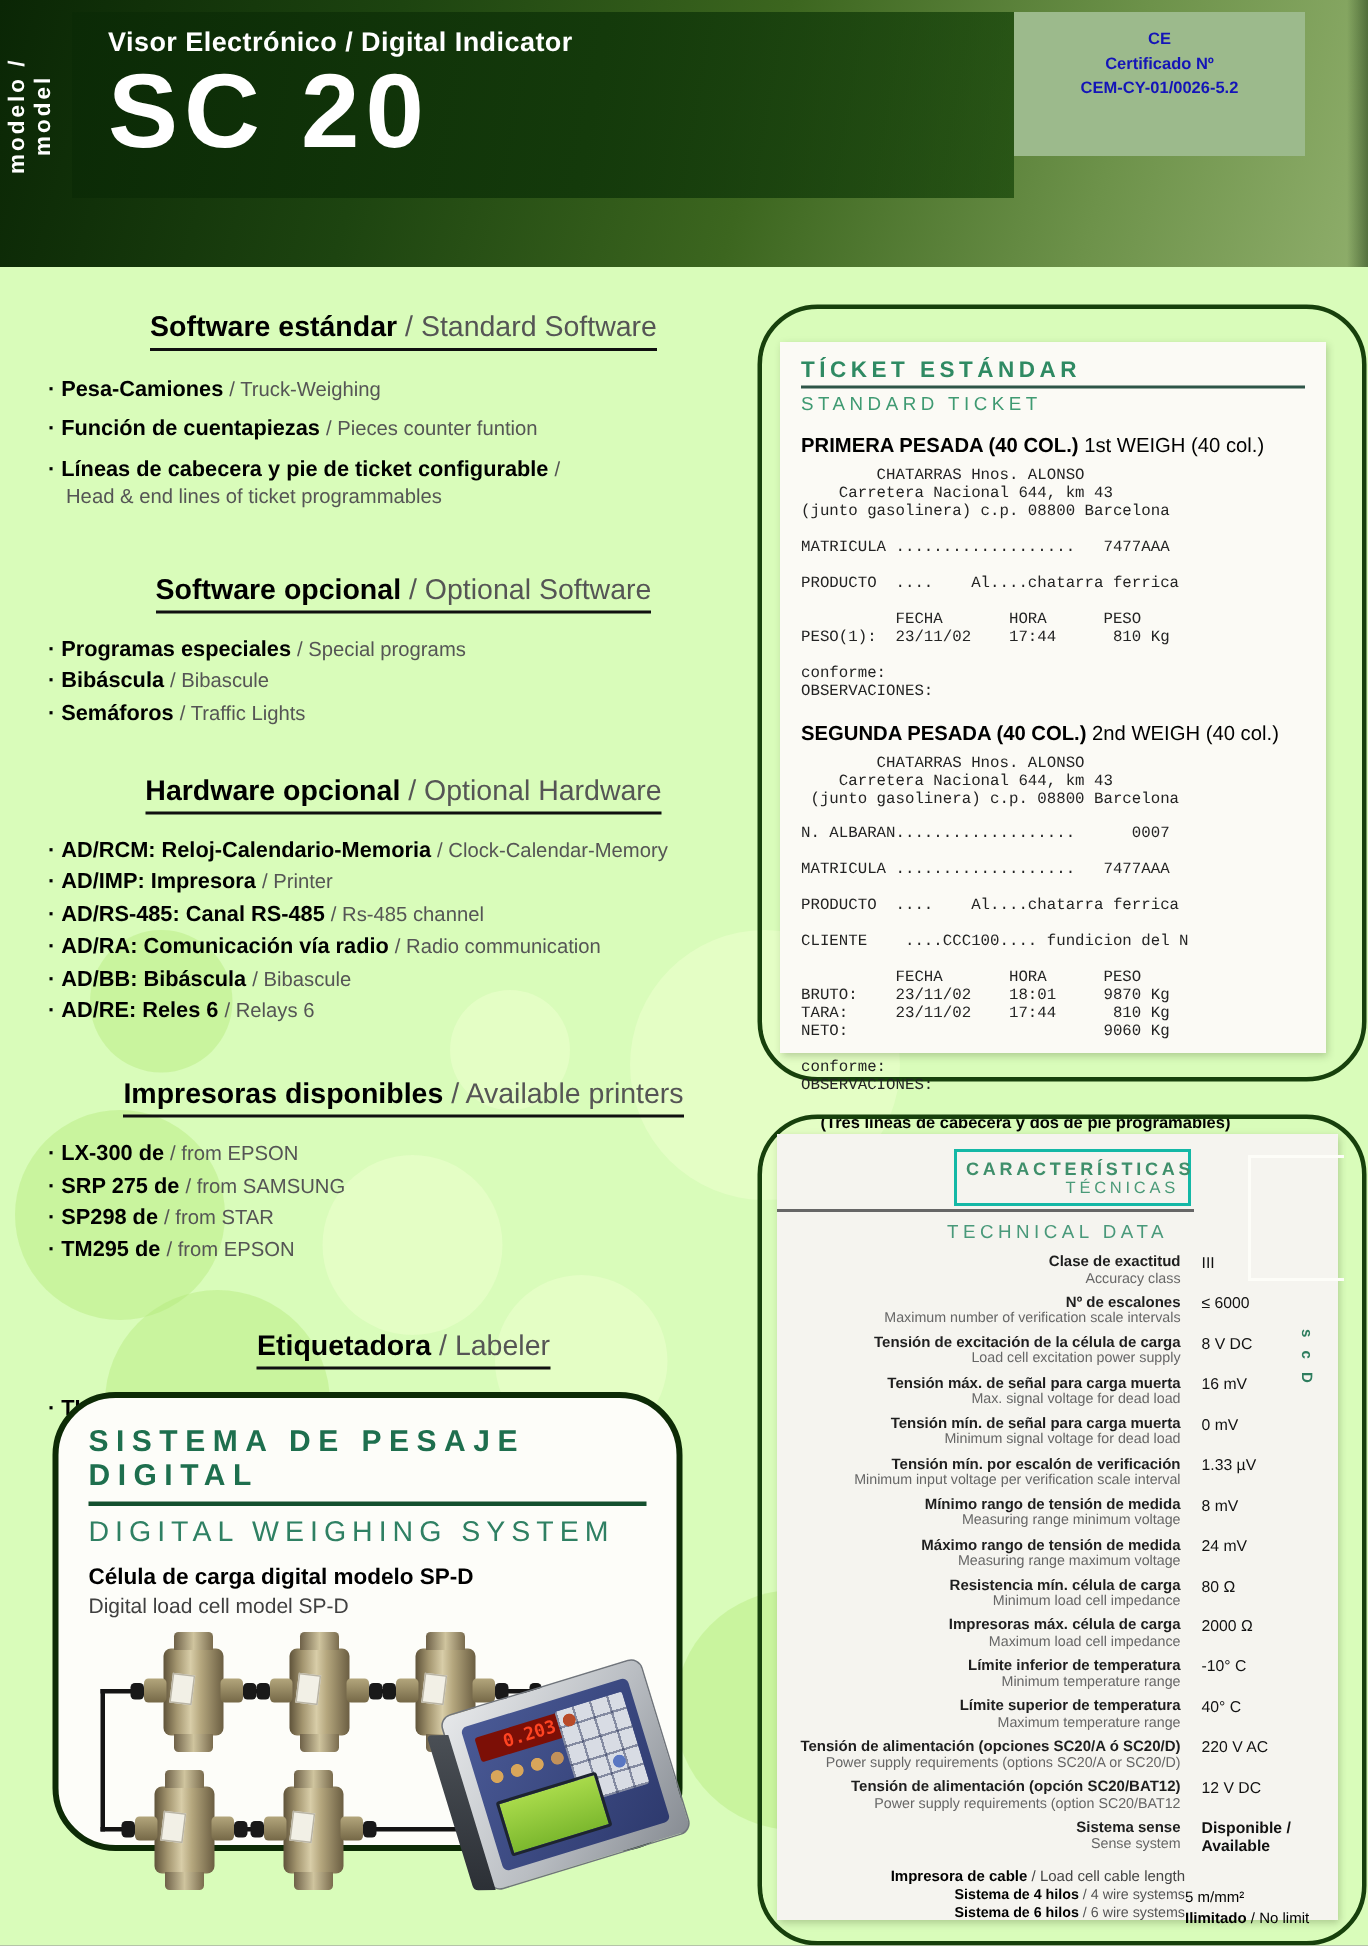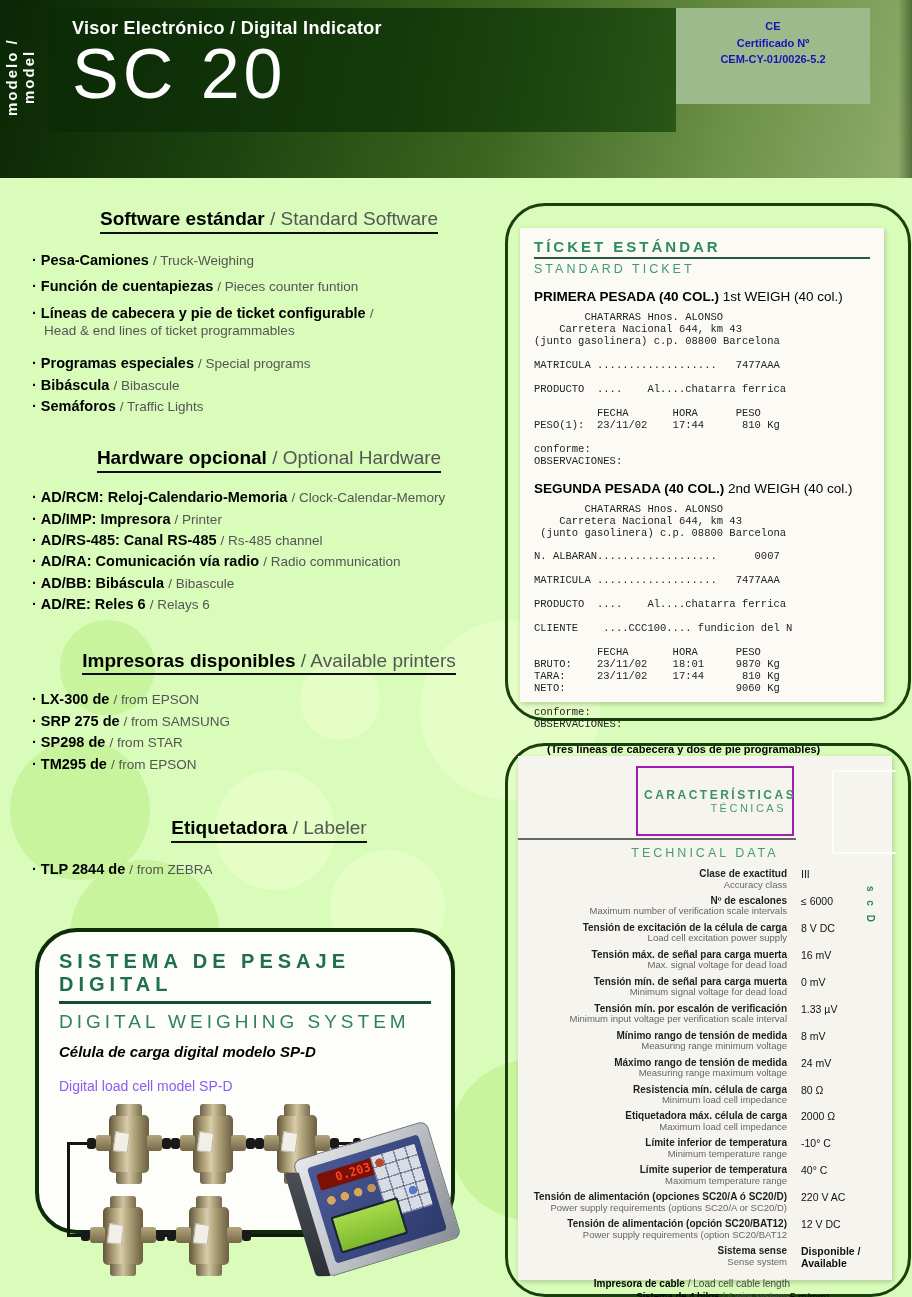--- a/index.html
+++ b/index.html
@@ -11,21 +11,21 @@
           background:linear-gradient(105deg,#0a2605 0%,#1d4410 28%,#3c661f 55%,#6d924a 80%,#8fae6b 100%);}
   .header-edge{position:absolute;right:0;top:0;width:14px;height:178px;
           background:linear-gradient(90deg,rgba(0,0,0,0) 0%,rgba(15,40,8,.45) 100%);}
   .side-label{position:absolute;left:3px;top:16px;height:122px;width:26px;
           writing-mode:vertical-rl;transform:rotate(180deg);
           color:#fff;font-weight:bold;font-size:15px;letter-spacing:2px;text-align:center;}
   .title-box{position:absolute;left:48px;top:8px;width:628px;height:124px;box-sizing:border-box;
           background:linear-gradient(100deg,#0b2a06 0%,#143a0b 55%,#28541662 100%),linear-gradient(100deg,#0d2f07,#2b5817);
           padding:10px 0 0 24px;}
   .header-title{color:#fff;font-weight:bold;font-size:18px;letter-spacing:.3px;}
-  .header-model{color:#fff;font-weight:normal;font-size:70px;letter-spacing:4px;margin-top:0px;line-height:1.0;}
+  .header-model{color:#fff;font-weight:bold;font-size:70px;letter-spacing:4px;margin-top:0px;line-height:1.0;}
   .ce-box{position:absolute;left:676px;top:8px;width:194px;height:96px;background:#9cba8c;
           display:flex;flex-direction:column;align-items:center;justify-content:center;
           padding-bottom:26px;box-sizing:border-box;
           color:#1414b8;font-weight:bold;font-size:11px;line-height:1.5;text-align:center;}
 
   
   .circle{position:absolute;border-radius:50%;z-index:0;}
   .c-light{background:rgba(236,255,205,.55);}
   .c-dark{background:rgba(178,233,118,.40);}
   .c1{left:420px;top:620px;width:180px;height:180px;}
@@ -62,21 +62,21 @@
   .t-head-en{color:#3f9a72;font-size:12.5px;letter-spacing:3px;margin-top:3px;}
   .t-title{font-size:13.5px;margin-top:13px;}
   .t-title .es{font-weight:bold;}
   pre.t-body{font-family:Liberation Mono, monospace;font-size:10.5px;
              line-height:1.14;margin:8px 0 0 0;color:#232323;white-space:pre;}
   .t-footer-es{font-weight:bold;font-size:11px;margin-top:12px;margin-left:13px;}
   .t-footer-en{font-size:10.5px;color:#222;margin-top:3px;}
 
   .tech-box{left:505px;top:743px;width:400px;height:548px;}
   .tech-scan{left:10px;top:10px;width:374px;height:524px;background:#f5f4ef;box-sizing:border-box;padding-top:10px;}
-  .tech-title-box{width:158px;margin-left:118px;border:2px solid #a21caf;padding:20px 6px;box-sizing:border-box;}
+  .tech-title-box{width:158px;margin-left:118px;border:2px solid #14b8a6;padding:4px 6px;box-sizing:border-box;}
   .tech-title-box .l1{color:#3f8f6b;font-weight:bold;font-size:12px;letter-spacing:2.5px;}
   .tech-title-box .l2{color:#4a9a78;font-size:11px;letter-spacing:2.5px;text-align:right;}
   .tech-rule{border-top:2px solid #666;width:278px;margin:2px 0 0 0;}
   .tech-data-en{text-align:center;color:#49997a;letter-spacing:3px;font-size:12.5px;margin-top:6px;}
   .tech-corner{position:absolute;right:-4px;top:14px;width:62px;height:80px;border:2px solid #fdfdf8;border-right:none;}
   .tech-rows{margin-top:8px;}
   .tech-row{display:flex;margin-top:5px;}
   .tech-label{width:272px;text-align:right;}
   .tech-label .es{display:block;font-weight:bold;font-size:10px;color:#1e1e1e;line-height:1.15;}
   .tech-label .en{display:block;font-size:9.5px;color:#666;line-height:1.1;}
@@ -91,22 +91,22 @@
   .tech-edge{position:absolute;right:16px;top:130px;writing-mode:vertical-rl;
              color:#2e7d5e;font-weight:bold;font-size:10px;letter-spacing:3px;}
 
   
   .weigh-box{position:absolute;left:35px;top:928px;width:420px;height:306px;z-index:2;
              border:4px solid #0d2b06;border-radius:42px;background:#fdfdf9;
              box-sizing:border-box;padding:18px 20px 0 20px;}
   .wb-title-es{color:#1e6f4e;font-weight:bold;font-size:20px;letter-spacing:5px;
                border-bottom:3px solid #14502f;padding-bottom:5px;}
   .wb-title-en{color:#2f8063;font-size:19px;letter-spacing:4px;margin-top:7px;}
-  .wb-sub-es{font-weight:bold;font-size:15px;margin-top:10px;font-style:italic;}
-  .wb-sub-en{font-size:14px;color:#8b5cf6;margin-top:18px;}
+  .wb-sub-es{font-weight:bold;font-size:15px;margin-top:10px;}
+  .wb-sub-en{font-size:14px;color:#404040;margin-top:2px;}
   .illustration{position:relative;height:196px;margin-top:4px;}
 
   .cell{position:absolute;width:64px;height:80px;}
   .cell .body{position:absolute;left:12px;top:11px;width:40px;height:58px;border-radius:5px;
        background:linear-gradient(90deg,#5f533a 0%,#a3956f 22%,#d8cda8 45%,#b5a77e 62%,#6b5e42 100%);}
   .cell .body::before{content:"";position:absolute;left:7px;top:-11px;width:26px;height:12px;border-radius:3px 3px 0 0;
        background:linear-gradient(90deg,#6e6148,#cfc49e 50%,#7a6c4e);}
   .cell .body::after{content:"";position:absolute;left:7px;bottom:-11px;width:26px;height:12px;border-radius:0 0 3px 3px;
        background:linear-gradient(90deg,#6e6148,#cfc49e 50%,#7a6c4e);}
   .cell .lug-l,.cell .lug-r{position:absolute;top:31px;width:15px;height:16px;border-radius:3px;
@@ -183,20 +183,24 @@
       <span class="bullet">·</span><span class="es">Pesa-Camiones</span> <span class="en">/ Truck-Weighing</span>
     </div>
     <div class="item m-i">
       <span class="bullet">·</span><span class="es">Función de cuentapiezas</span> <span class="en">/ Pieces counter funtion</span>
     </div>
     <div class="item m-i">
       <span class="bullet">·</span><span class="es">Líneas de cabecera y pie de ticket configurable</span> <span class="en">/</span>
       <div class="item-line2">Head &amp; end lines of ticket programmables</div>
     </div>
 
+    <div class="sec-heading m-h2">
+      <span class="sh-inner"><span class="es">Software opcional</span>
+      <span class="en">/ Optional Software</span></span>
+    </div>
     <div class="item m-i2">
       <span class="bullet">·</span><span class="es">Programas especiales</span> <span class="en">/ Special programs</span>
     </div>
     <div class="item m-it">
       <span class="bullet">·</span><span class="es">Bibáscula</span> <span class="en">/ Bibascule</span>
     </div>
     <div class="item m-it">
       <span class="bullet">·</span><span class="es">Semáforos</span> <span class="en">/ Traffic Lights</span>
     </div>
 
@@ -368,21 +372,21 @@
         </div>
         <div class="tech-row">
           <div class="tech-label">
               <span class="es">Resistencia mín. célula de carga</span>
               <span class="en">Minimum load cell impedance</span>
             </div>
           <div class="tech-val">80 Ω</div>
         </div>
         <div class="tech-row">
           <div class="tech-label">
-              <span class="es">Etiquetadora máx. célula de carga</span>
+              <span class="es">Impresoras máx. célula de carga</span>
               <span class="en">Maximum load cell impedance</span>
             </div>
           <div class="tech-val">2000 Ω</div>
         </div>
         <div class="tech-row">
           <div class="tech-label">
               <span class="es">Límite inferior de temperatura</span>
               <span class="en">Minimum temperature range</span>
             </div>
           <div class="tech-val">-10° C</div>

